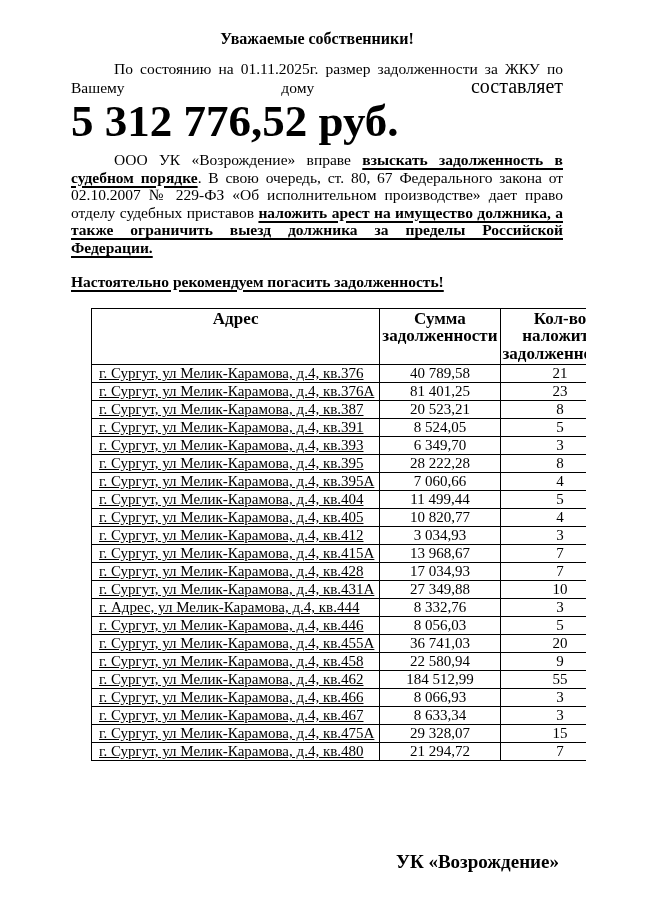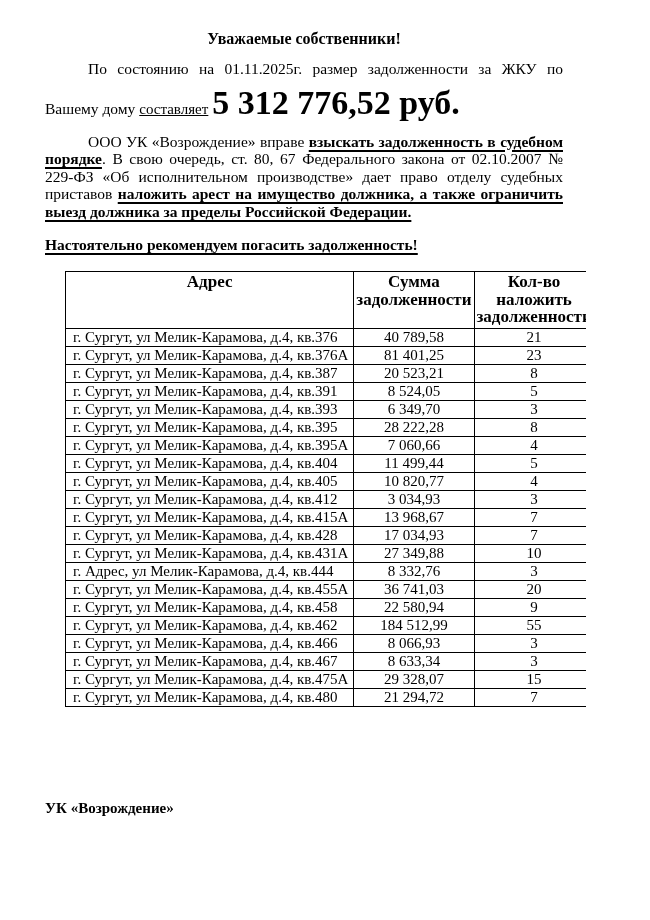--- a/index.html
+++ b/index.html
@@ -8,43 +8,42 @@
     background: #ffffff;
   }
   .page {
     position: relative;
     width: 586px;
     height: 920px;
     box-sizing: border-box;
     background: #ffffff;
     color: #000000;
     font-family: "Liberation Serif", "DejaVu Serif", serif;
-    padding: 30px 23px 0 45px;
+    padding: 30px 23px 0 71px;
     overflow: hidden;
   }
   .title {
     margin: 0;
     font-size: 16px;
     line-height: 18px;
     font-weight: bold;
     text-align: center;
   }
   .intro {
     margin: 12px 0 0 0;
     font-size: 15.5px;
     line-height: 17.5px;
     text-align: justify;
     text-indent: 43px;
   }
   .amount-label {
-    font-size: 15px;
-    text-decoration: underline;
+    font-size: 20px;
   }
   .amount {
-    font-size: 34px;
+    font-size: 45px;
     line-height: 50px;
     font-weight: bold;
     white-space: nowrap;
   }
   .legal {
     margin: 5px 0 0 0;
     font-size: 15.5px;
     line-height: 17.6px;
     text-align: justify;
     text-indent: 43px;
@@ -84,33 +83,35 @@
     font-size: 15px;
     line-height: 16.5px;
     height: 18px;
     padding: 0 5px;
     white-space: nowrap;
     overflow: hidden;
   }
   .debt-table tbody td[data-name="address-cell"] {
     text-align: left;
     padding-left: 7px;
+    text-decoration: underline;
   }
   .debt-table tbody td[data-name="amount-cell"],
   .debt-table tbody td[data-name="months-cell"] {
     text-align: center;
   }
   .col-address { width: 310px; }
   .col-amount  { width: 116px; }
   .col-months  { width: 117px; }
   .footer-signature {
-    margin: 92px 16px 0 0;
-    font-size: 15px;
+    margin: 92px 4px 0 0;
+    font-size: 19px;
     line-height: 18px;
     font-weight: bold;
+    text-align: right;
   }
 </style>
 </head>
 <body>
 
 <div class="page" data-name="document-page">
 
   <h1 class="title" data-name="page-title">Уважаемые собственники!</h1>
 
   <p class="intro" data-name="intro-paragraph">
@@ -201,20 +202,25 @@
           <td data-name="address-cell">г. Сургут, ул Мелик-Карамова, д.4, кв.431А</td>
           <td data-name="amount-cell">27 349,88</td>
           <td data-name="months-cell">10</td>
         </tr>
         <tr data-name="table-row">
           <td data-name="address-cell">г. Адрес, ул Мелик-Карамова, д.4, кв.444</td>
           <td data-name="amount-cell">8 332,76</td>
           <td data-name="months-cell">3</td>
         </tr>
         <tr data-name="table-row">
+          <td data-name="address-cell">г. Сургут, ул Мелик-Карамова, д.4, кв.446</td>
+          <td data-name="amount-cell">8 056,03</td>
+          <td data-name="months-cell">5</td>
+        </tr>
+        <tr data-name="table-row">
           <td data-name="address-cell">г. Сургут, ул Мелик-Карамова, д.4, кв.455А</td>
           <td data-name="amount-cell">36 741,03</td>
           <td data-name="months-cell">20</td>
         </tr>
         <tr data-name="table-row">
           <td data-name="address-cell">г. Сургут, ул Мелик-Карамова, д.4, кв.458</td>
           <td data-name="amount-cell">22 580,94</td>
           <td data-name="months-cell">9</td>
         </tr>
         <tr data-name="table-row">

